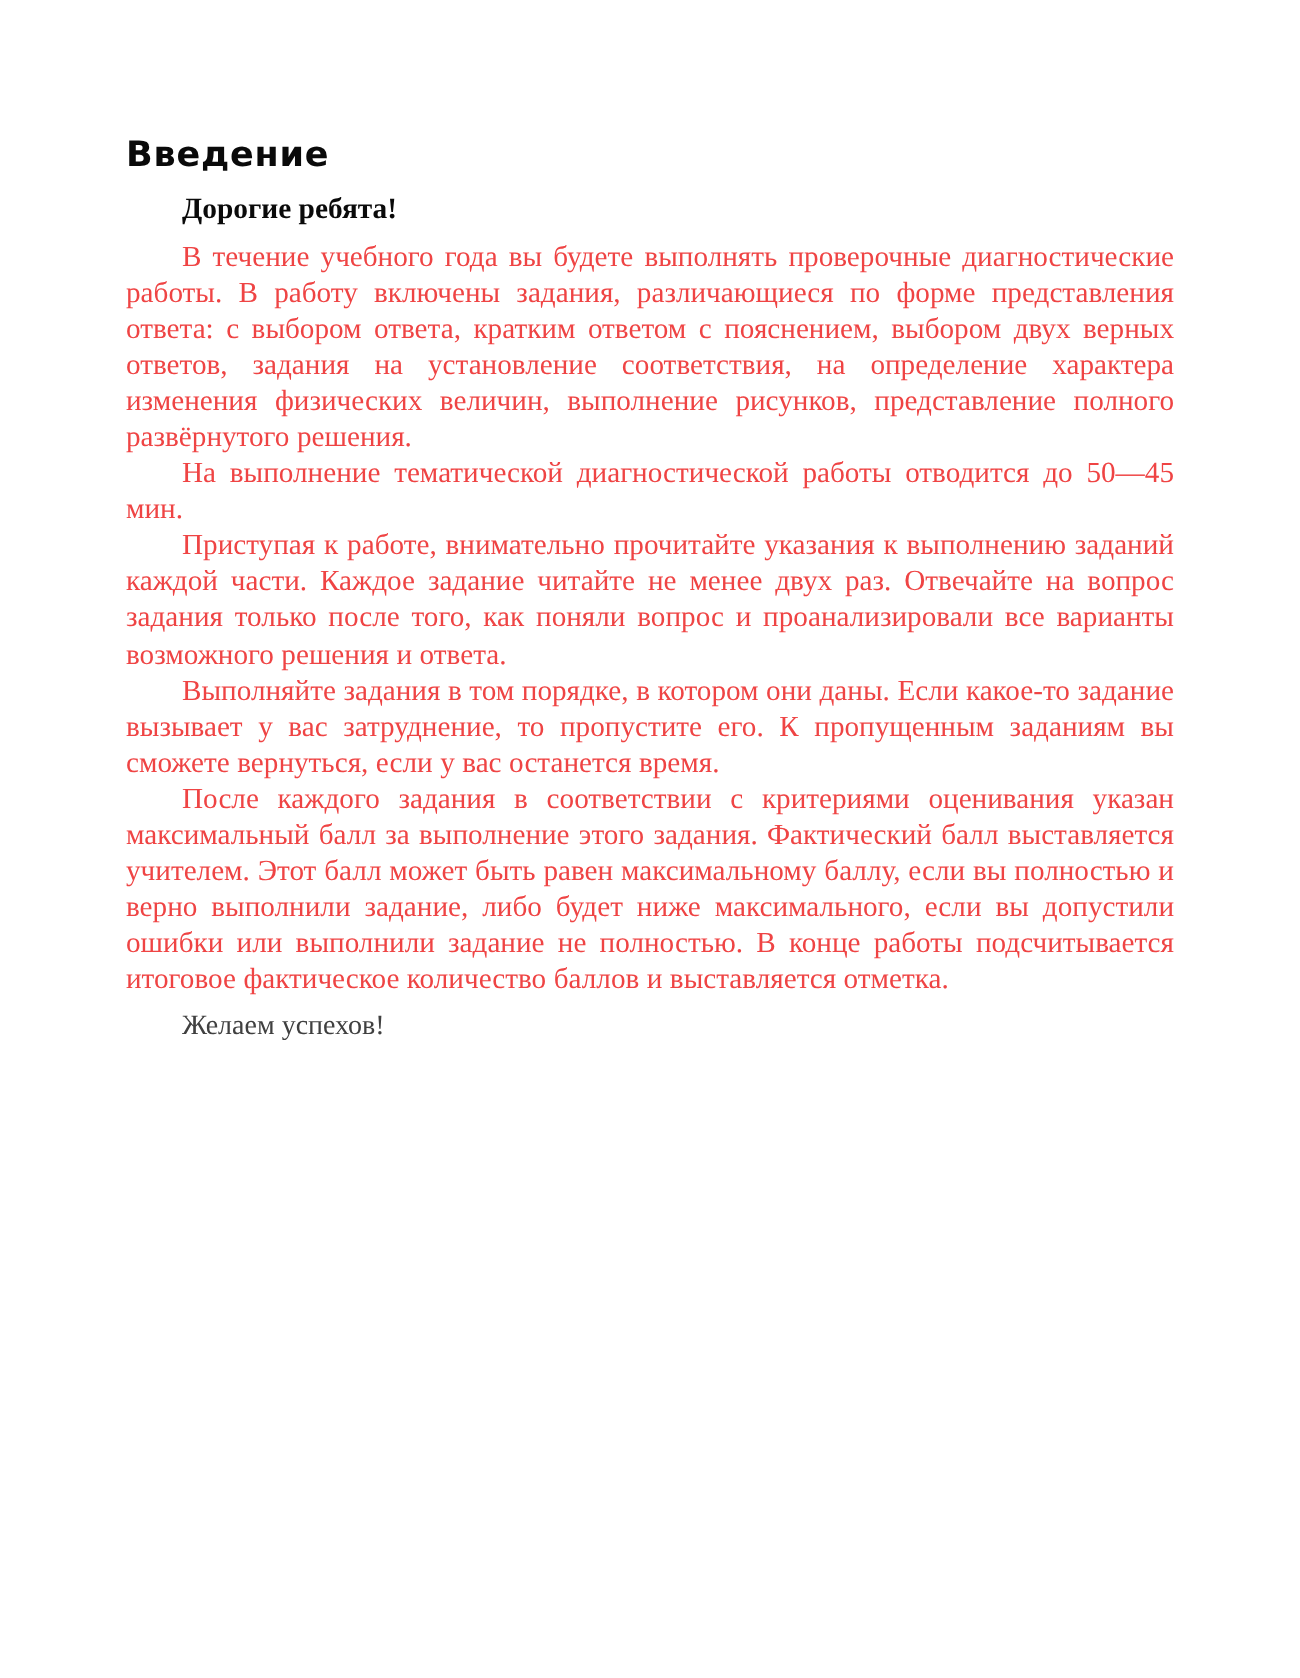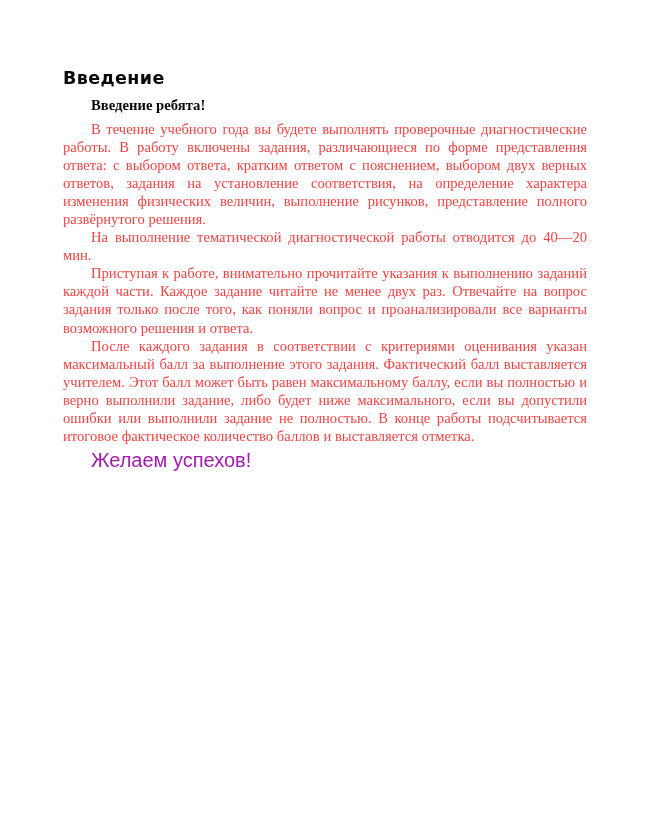--- a/index.html
+++ b/index.html
@@ -67,47 +67,48 @@
     text-justify: inter-word;
     text-indent: 28px;
     margin: 0;
     padding: 0;
     color: #ef4444;
     hyphens: manual;
     word-spacing: 0.1px;
   }
 
   p.closing-paragraph {
-    font-family: Liberation Sans, sans-serif;
+    font-family: Liberation Serif, serif;
     font-weight: 400;
-    font-size: 20px;
+    font-size: 14px;
     line-height: 18.05px;
     text-indent: 28px;
     margin: 6px 0 0 0;
     padding: 0;
-    color: #a21caf;
+    color: #404040;
   }
 </style>
 </head>
 <body>
 
 <div class="page">
 
   <h1 class="chapter-heading">Введение</h1>
 
   <div class="text-column">
 
-    <div class="salutation">Введение ребята!</div>
+    <div class="salutation">Дорогие ребята!</div>
 
     <p class="body-paragraph">В течение учебного года вы будете выполнять проверочные диагностические работы. В работу включены задания, различающиеся по форме представления ответа: с выбором ответа, кратким ответом с пояснением, выбором двух верных ответов, задания на установление соответствия, на определение характера изменения физических величин, выполнение рисунков, представление полного развёрнутого решения.</p>
 
-    <p class="body-paragraph">На выполнение тематической диагностической работы отводится до 40—20 мин.</p>
+    <p class="body-paragraph">На выполнение тематической диагностической работы отводится до 50—45 мин.</p>
 
     <p class="body-paragraph">Приступая к работе, внимательно прочитайте указания к выполнению заданий каждой части. Каждое задание читайте не менее двух раз. Отвечайте на вопрос задания только после того, как поняли вопрос и проанализировали все варианты возможного решения и ответа.</p>
 
+    <p class="body-paragraph">Выполняйте задания в том порядке, в котором они даны. Если какое-то задание вызывает у вас затруднение, то пропустите его. К пропущенным заданиям вы сможете вернуться, если у вас останется время.</p>
 
     <p class="body-paragraph">После каждого задания в соответствии с критериями оценивания указан максимальный балл за выполнение этого задания. Фактический балл выставляется учителем. Этот балл может быть равен максимальному баллу, если вы полностью и верно выполнили задание, либо будет ниже максимального, если вы допустили ошибки или выполнили задание не полностью. В конце работы подсчитывается итоговое фактическое количество баллов и выставляется отметка.</p>
 
 
     <p class="closing-paragraph">Желаем успехов!</p>
 
   </div>
 
 </div>
 

